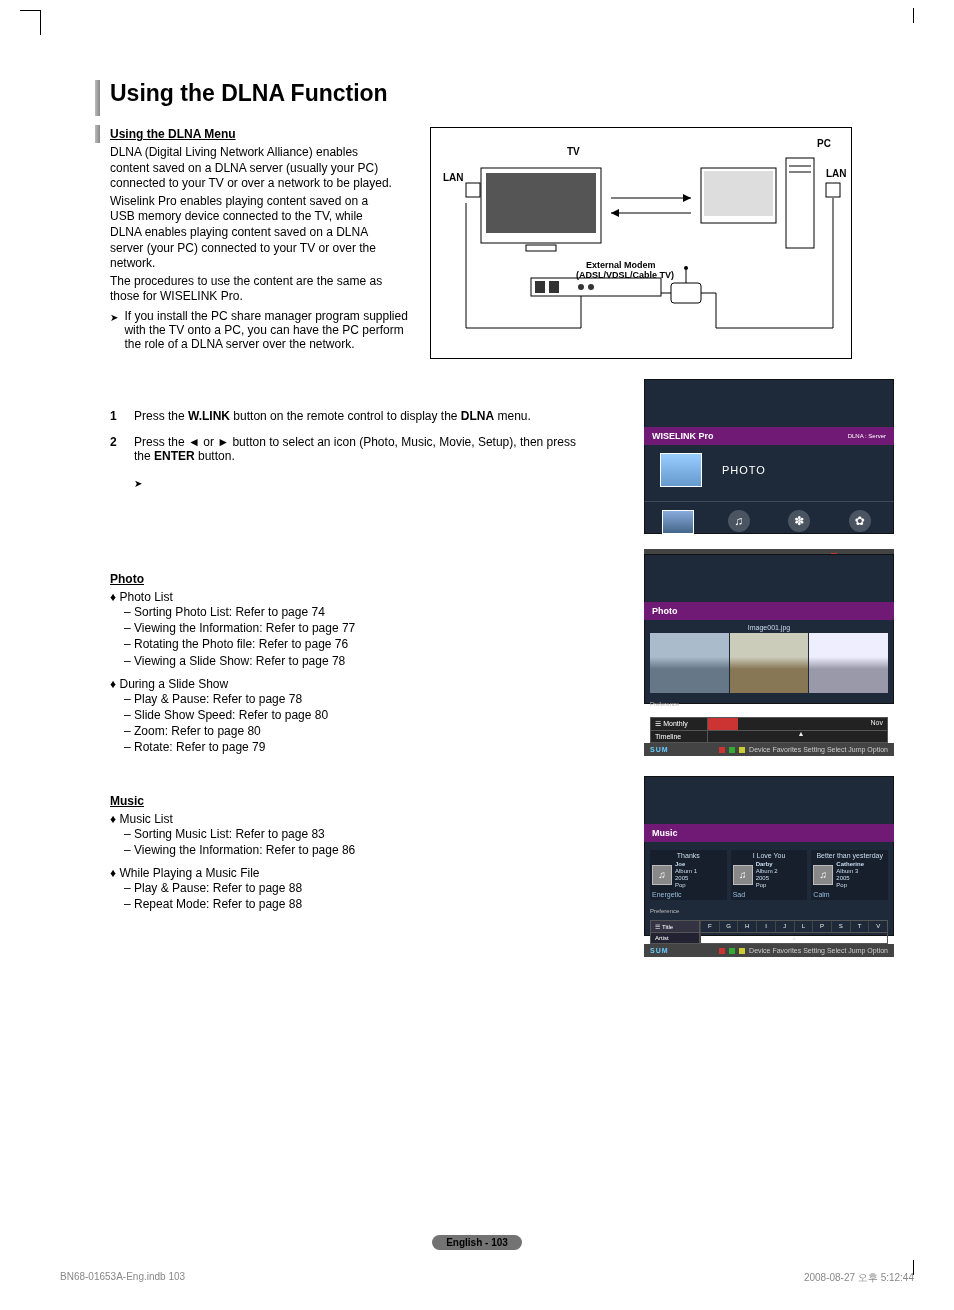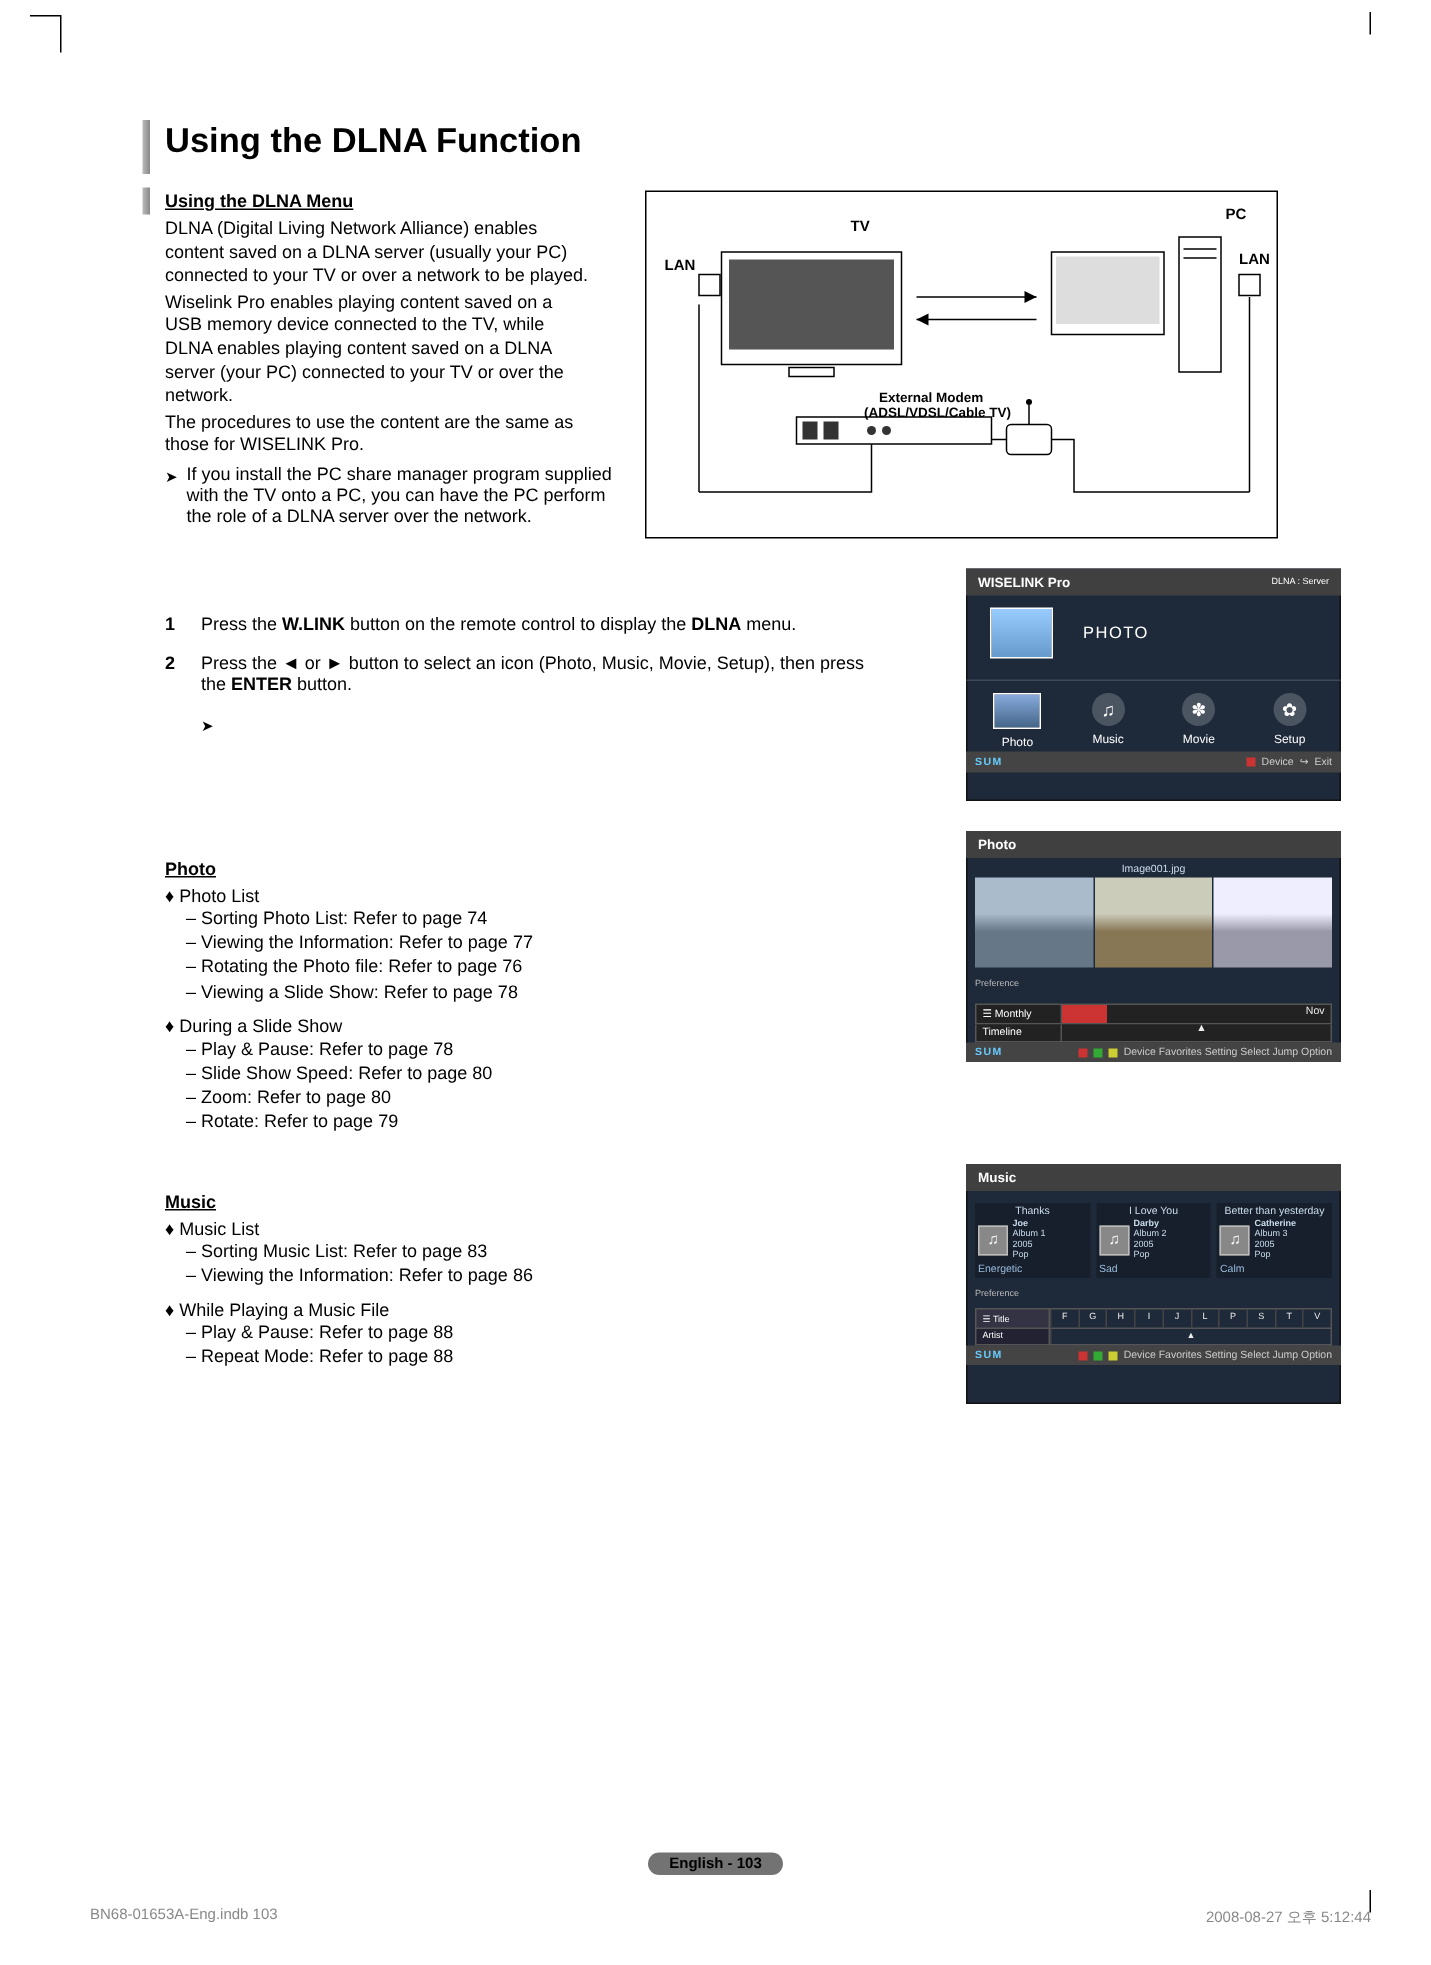--- a/index.html
+++ b/index.html
@@ -49,21 +49,21 @@
   
   .diagram {
     border:1px solid #000; width:420px; height:230px; position:relative; font-size:9px;
   }
   .dlabel { position:absolute; font-weight:bold; font-size:10px;}
   
   .screen {
     width:250px; background:#1e2a3a; color:#fff; font-size:8px; position:relative;
     box-shadow: inset 0 0 0 1px #111;
   }
-  .screen .title { background:#404040; padding:4px 8px; font-weight:bold; font-size:9px; display:flex; justify-content:space-between; align-items:center;}
+  .screen .title { background:#701a75; padding:4px 8px; font-weight:bold; font-size:9px; display:flex; justify-content:space-between; align-items:center;margin-top:48px;}
   .screen .title .small { font-size:6px; font-weight:normal;}
   .hero { display:flex; align-items:center; gap:20px; margin:8px 0 14px 16px;}
   .hero-icon { width:40px; height:32px; background:linear-gradient(#9cf,#69c); border:1px solid #fff; position:relative;}
   .hero-icon::after{content:""; position:absolute; right:-6px; bottom:-6px; width:40px; height:32px; background:linear-gradient(#fc9,#f96); border:1px solid #fff; z-index:-1;}
   .hero-text { font-size:11px; letter-spacing:1px;}
   .icon-row { display:flex; justify-content:space-around; padding:8px 4px 2px; border-top:1px solid rgba(255,255,255,0.15);}
   .icon-cell { text-align:center; font-size:8px; width:50px;}
   .icon-cell .circ { width:22px; height:22px; border-radius:50%; background:rgba(255,255,255,0.2); margin:0 auto 4px; display:flex; align-items:center; justify-content:center; font-size:12px;}
   .icon-cell .thumb { width:30px; height:22px; background:linear-gradient(#8ad,#468); margin:0 auto 4px; border:1px solid #fff;}
   .footer { background:#444; color:#ccc; font-size:7px; padding:3px 6px; display:flex; justify-content:space-between; align-items:center;}

